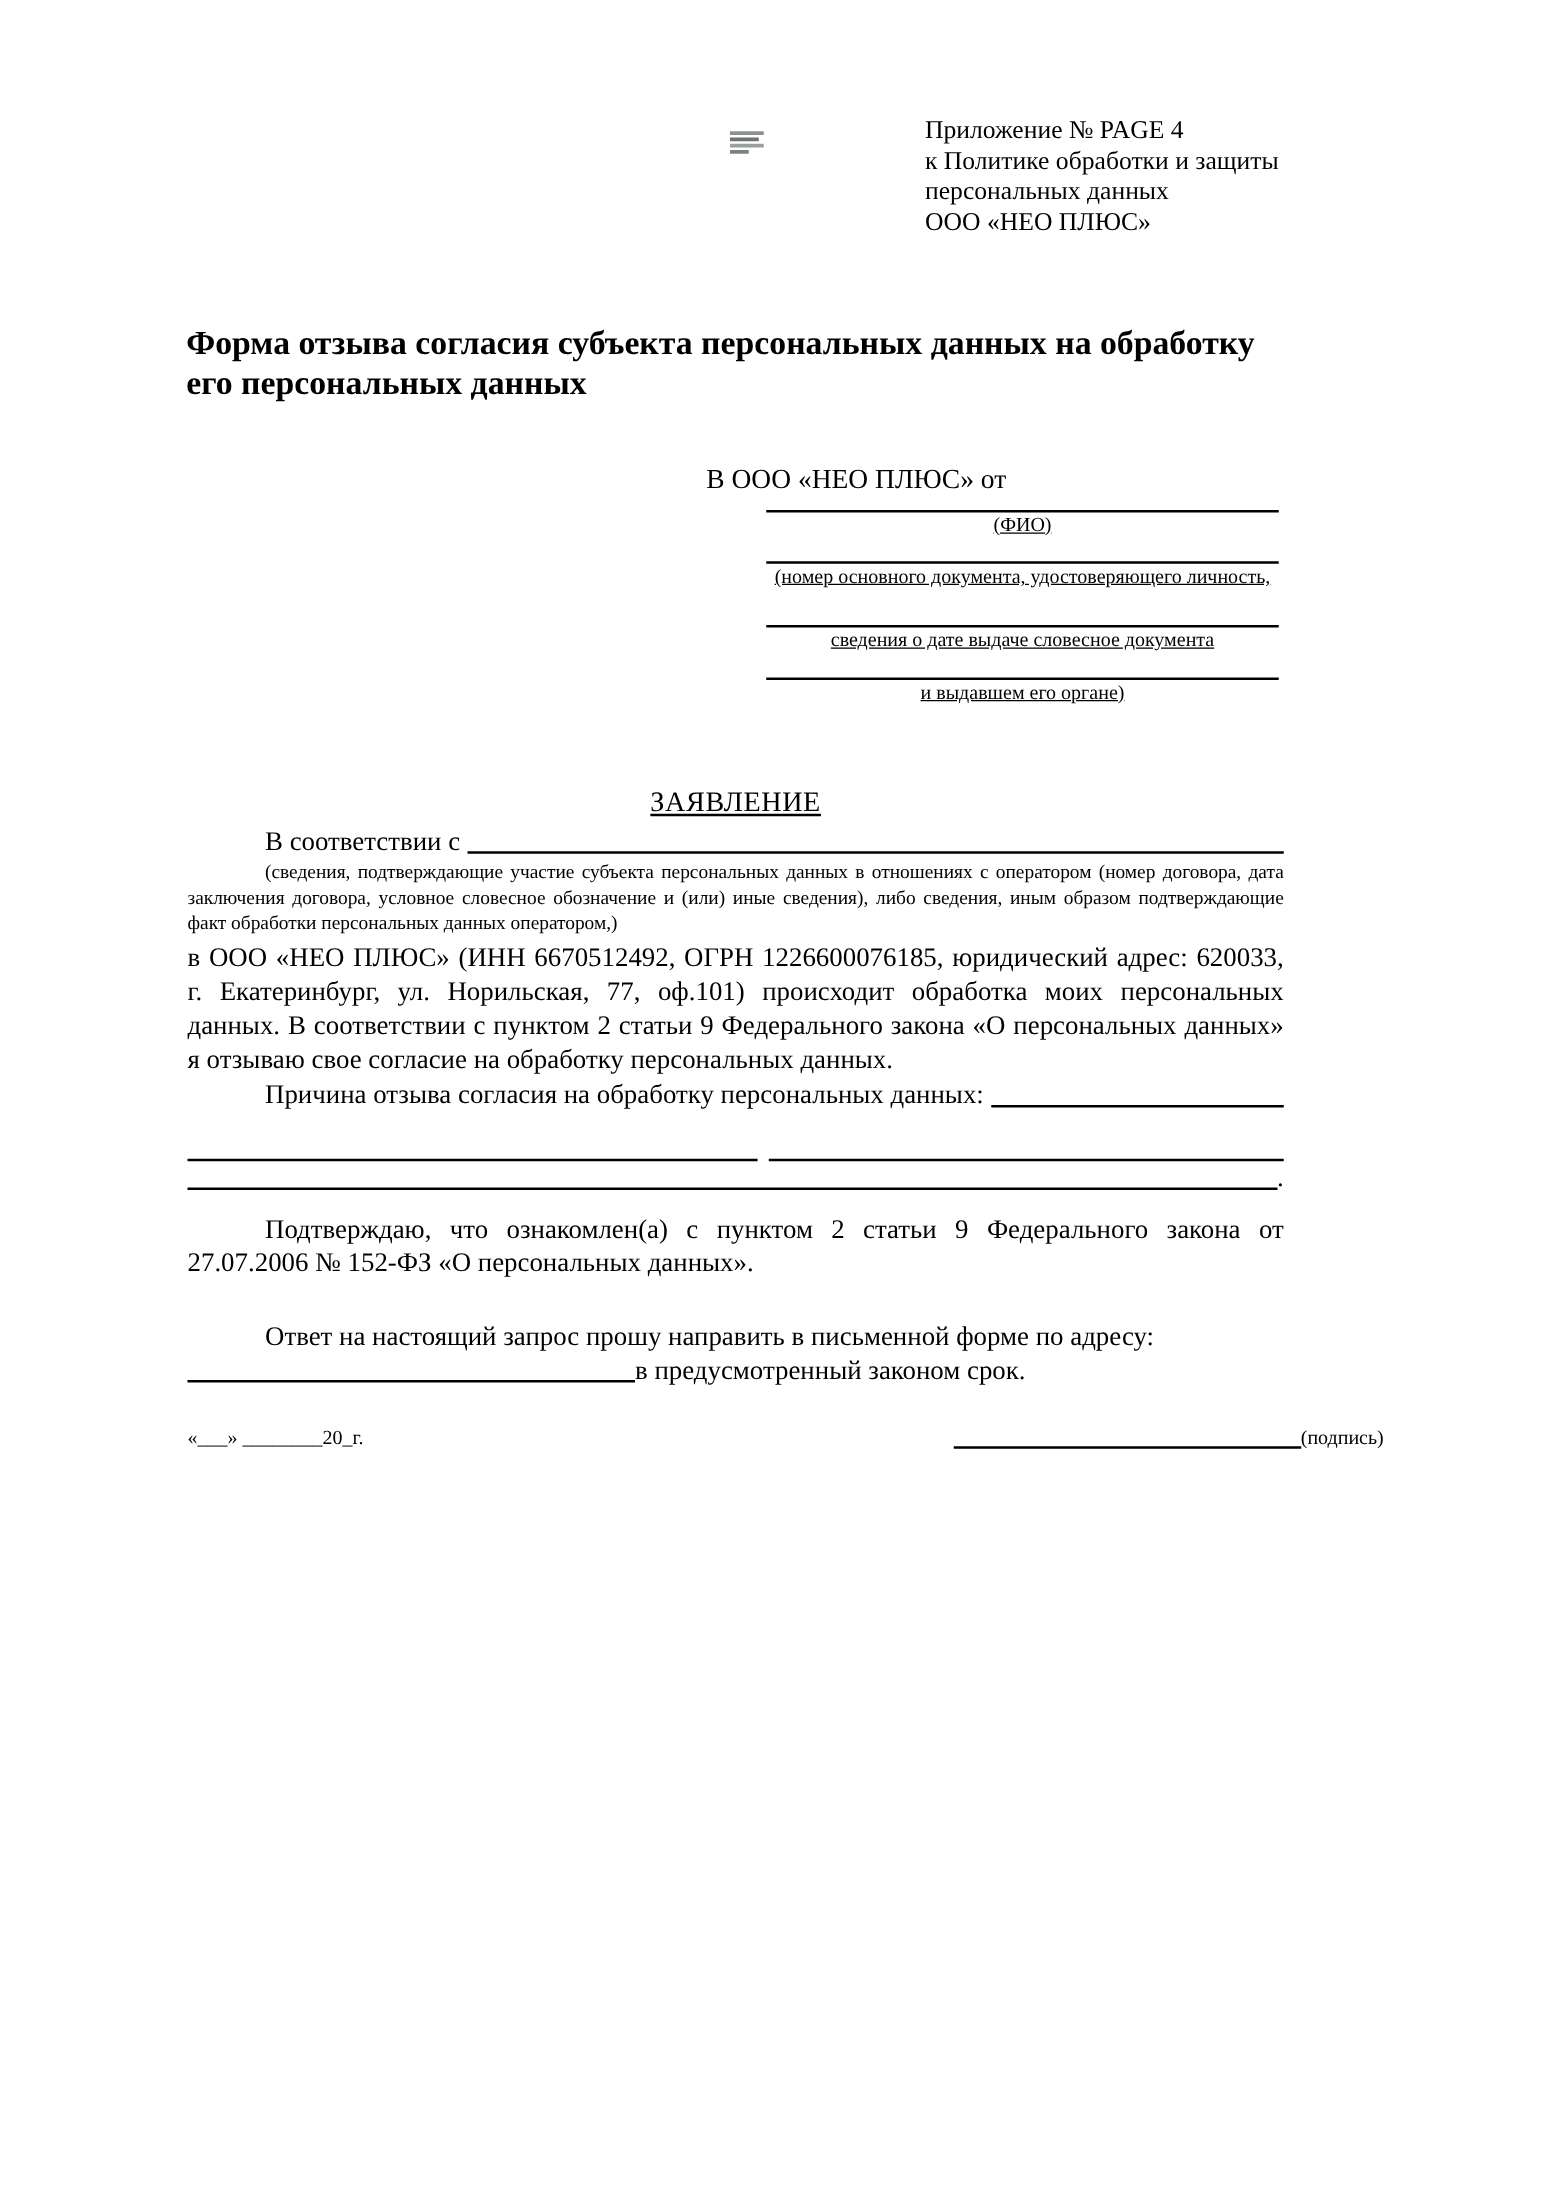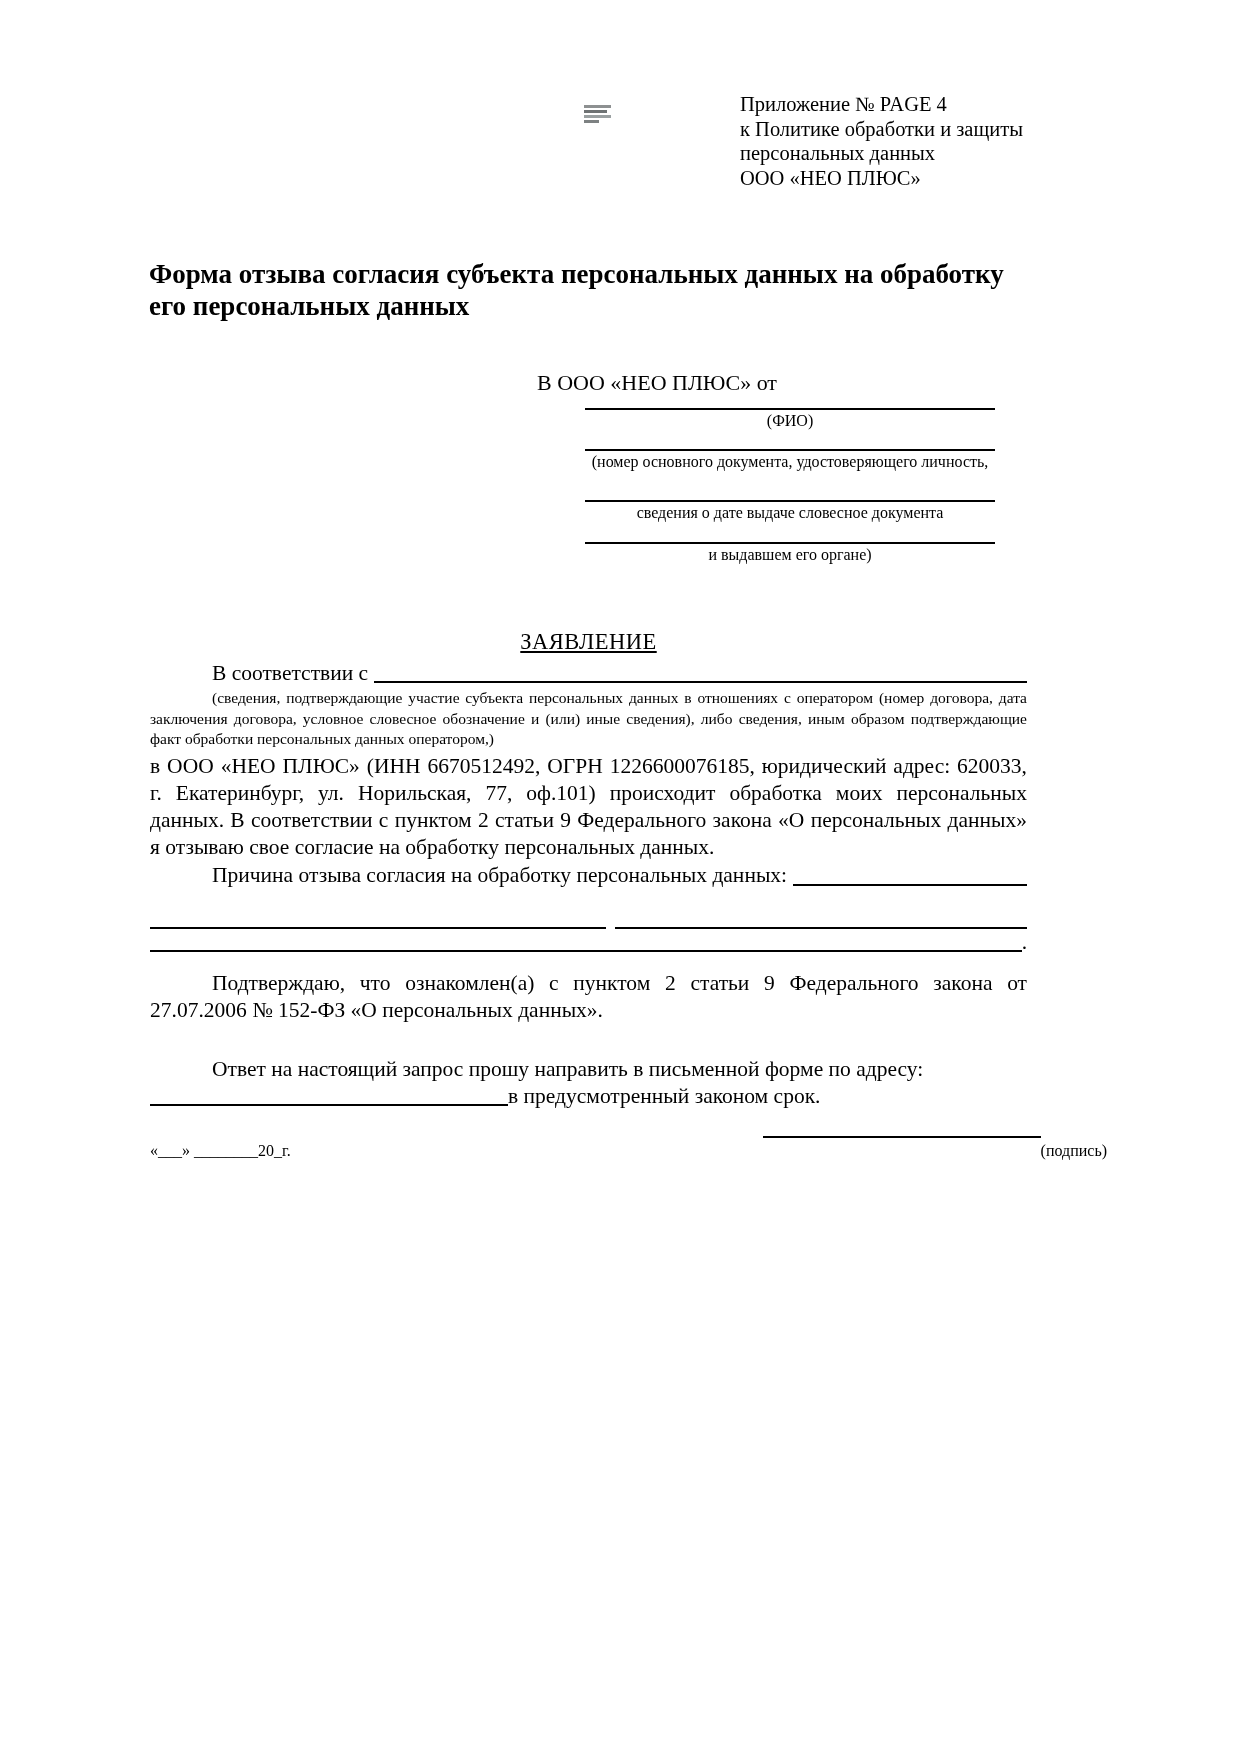--- a/index.html
+++ b/index.html
@@ -12,23 +12,23 @@
   
   .artifact{position:absolute;top:105px;left:584px;width:27px;}
   .artifact .bar{height:3px;margin-bottom:2px;}
   .artifact .b1{width:27px;background:#8d9091;}
   .artifact .b2{width:23px;background:#6e7273;}
   .artifact .b3{width:27px;background:#9aa0a1;}
   .artifact .b4{width:15px;background:#7d8182;}
   
   .title{position:absolute;top:258px;left:149px;width:882px;font-size:27px;font-weight:700;line-height:32px;}
   
-  .addressee{position:absolute;top:370px;left:537px;width:460px;font-size:22px;line-height:25px;}
+  .addressee{position:absolute;top:370px;left:565px;width:460px;font-size:22px;line-height:25px;}
   .addressee .f-rule{margin-left:48px;width:410px;height:0;border-top:2px solid #000;}
-  .addressee .f-label{margin-left:48px;width:410px;text-align:center;font-size:16px;line-height:17px;}
+  .addressee .f-label{margin-left:48px;width:410px;text-align:center;font-size:16px;line-height:17px;text-decoration:underline;}
   .r1{margin-top:13px;} .l1{margin-top:2px;}
   .r2{margin-top:20px;} .l2{margin-top:2px;}
   .r3{margin-top:30px;} .l3{margin-top:2px;}
   .r4{margin-top:21px;} .l4{margin-top:2px;}
   
   .zayavlenie{position:absolute;top:629px;left:150px;width:877px;text-align:center;font-size:22.5px;letter-spacing:.5px;text-decoration:underline;}
   .main{position:absolute;top:660px;left:150px;width:877px;}
   .row{display:flex;font-size:21.5px;line-height:26px;}
   .indent{padding-left:62px;white-space:nowrap;}
   .fill{flex:1;border-bottom:2px solid #000;margin-bottom:3px;margin-left:6px;}
@@ -40,21 +40,21 @@
   .rule1 .s1{width:52%;}
   .rule1 .s2{flex:1;}
   .rule2{height:27px;font-size:21.5px;line-height:27px;margin-top:0;display:flex;}
   .rule2 .fill2{flex:1;border-bottom:2.5px solid #000;margin-bottom:4px;}
   .confirm{margin-top:14px;font-size:21.5px;line-height:27px;text-align:justify;text-indent:62px;}
   .reply-intro{font-size:21.5px;line-height:27px;text-indent:62px;margin-top:32px;}
   .reply-row{display:flex;font-size:21.5px;line-height:27px;}
   .addr-line{width:358px;border-bottom:2px solid #000;margin-bottom:4px;}
   
   .footer-row{position:absolute;top:1136px;left:150px;width:957px;display:flex;justify-content:space-between;align-items:flex-end;font-size:16px;line-height:30px;}
-  .sig-group{display:flex;align-items:flex-start;}
+  .sig-group{display:flex;align-items:flex-end;}
   .sig-line{width:278px;border-bottom:2.5px solid #000;margin-bottom:7px;}
 </style>
 </head>
 <body>
 
 <div class="page">
 
   <div class="header-right">
     <div>Приложение №  PAGE 4</div>
     <div>к Политике обработки и защиты</div>

